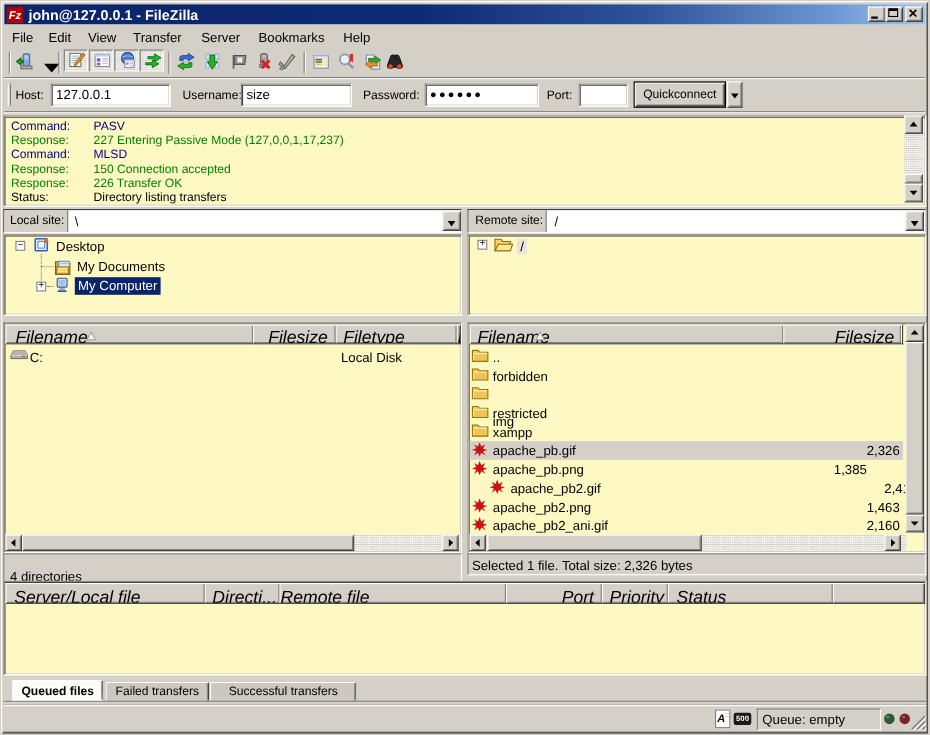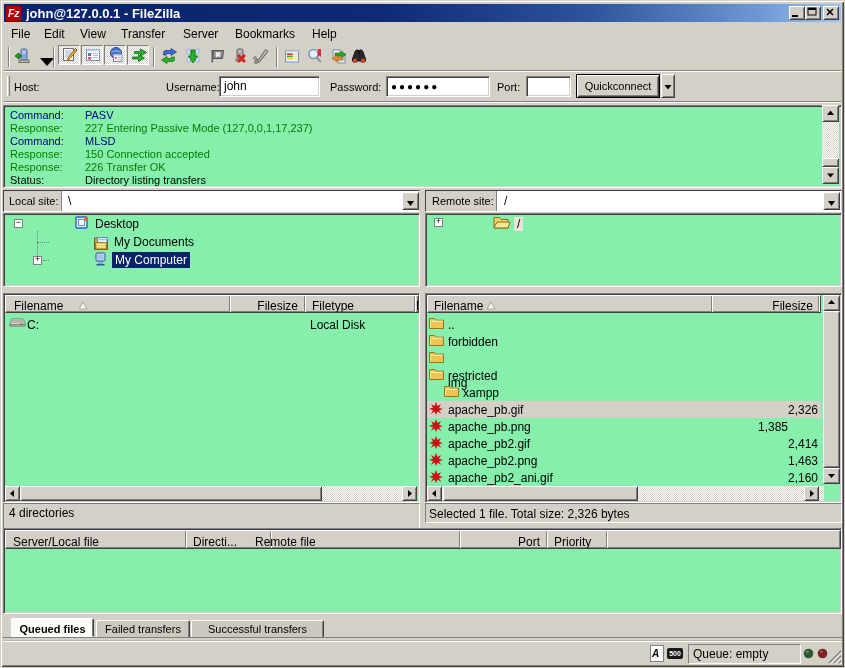--- a/index.html
+++ b/index.html
@@ -7,21 +7,21 @@
 body { font-family:"Liberation Sans", sans-serif; font-size:11px; background:#d4d0c8; position:relative; }
 .win {
   position:absolute; left:0; top:0; width:845px; height:668px;
   background:#d4d0c8;
   border:1px solid #d4d0c8;
   box-shadow: inset 1px 1px 0 #ffffff, inset -1px -1px 0 #404040, inset 2px 2px 0 #d4d0c8, inset -2px -2px 0 #808080;
 }
 .abs { position:absolute; }
 
 .sunken {
-  background:#86efac;
+  background:#fef9c3;
   border-top:1px solid #808080; border-left:1px solid #808080;
   border-bottom:1px solid #fff; border-right:1px solid #fff;
   box-shadow: inset 1px 1px 0 #404040, inset -1px -1px 0 #d4d0c8;
 }
 
 .input {
   background:#fff;
   border-top:1px solid #808080; border-left:1px solid #808080;
   border-bottom:1px solid #fff; border-right:1px solid #fff;
   box-shadow: inset 1px 1px 0 #404040, inset -1px -1px 0 #d4d0c8;
@@ -68,28 +68,29 @@
 
 .sbtn {
   position:absolute; background:#d4d0c8;
   border-top:1px solid #fff; border-left:1px solid #fff;
   border-bottom:1px solid #404040; border-right:1px solid #404040;
   box-shadow: inset 1px 1px 0 #d4d0c8, inset -1px -1px 0 #808080;
   font-size:8px; text-align:center; color:#000;
 }
 .sbtrack { position:absolute; background:repeating-conic-gradient(#ffffff 0% 25%, #d4d0c8 0% 50%) 0 0/ 2px 2px; }
 .hdr {
-  position:absolute; background:#d4d0c8; font-size:12px; overflow:hidden;
+  position:absolute; background:#d4d0c8; font-size:16px; overflow:hidden;
   border-top:1px solid #fff; border-left:1px solid #fff;
   border-bottom:1px solid #404040; border-right:1px solid #404040;
   box-shadow: inset -1px -1px 0 #808080;
   color:#000;
+  font-style:italic;
 }
 .hdrseg { position:absolute; top:0; height:100%; border-right:1px solid #808080; box-shadow:1px 0 0 #ffffff; }
-.tree-row { position:absolute; font-size:12px; white-space:nowrap;margin-left:44px; }
+.tree-row { position:absolute; font-size:12px; white-space:nowrap; }
 .dots { position:absolute; border-left:1px dotted #808080; }
 .hdots { position:absolute; border-top:1px dotted #808080; }
 .pmbox { position:absolute; width:9px; height:9px; background:#fff; border:1px solid #808080; font-size:9px; line-height:7px; text-align:center; color:#000; font-family:"Liberation Mono", monospace; }
 .filerow { position:absolute; font-size:12px; white-space:nowrap; }
 .statusrow {
   position:absolute; background:#d4d0c8; font-size:11px;
   border-top:1px solid #808080; border-left:1px solid #808080;
   border-bottom:1px solid #fff; border-right:1px solid #fff;
 }
 .tab {
@@ -231,22 +232,23 @@
     <circle cx="4" cy="12" r="2.8" fill="#282828"></circle>
     <circle cx="12" cy="12" r="2.8" fill="#282828"></circle>
     <circle cx="4" cy="12.5" r="2" fill="#e04818"></circle>
     <circle cx="12" cy="12.5" r="2" fill="#e04818"></circle>
   </svg>
 </div>
 
 <div class="qcbar">
   <div class="abs" style="left:3px; top:4px; width:3px; height:20px; border-left:1px solid #fff; border-right:1px solid #808080;"></div>
   <div class="label" style="left:10px; top:9px;">Host:</div>
+  <div class="input abs" style="left:42px; top:4px; width:109px; height:21px;">127.0.0.1</div>
   <div class="label" style="left:162px; top:9px;">Username:</div>
-  <div class="input abs" style="left:215px; top:4px; width:101px; height:21px;">john</div>
+  <div class="input abs" style="left:215px; top:4px; width:101px; height:21px;">size</div>
   <div class="label" style="left:326px; top:9px;">Password:</div>
   <div class="input abs" style="left:382px; top:4px; width:104px; height:21px; letter-spacing:2px; font-size:10px; padding-top:4px;">●●●●●●</div>
   <div class="label" style="left:493px; top:9px;">Port:</div>
   <div class="input abs" style="left:522px; top:4px; width:45px; height:21px;"></div>
   <div class="abs" style="left:572px; top:2px; width:84px; height:24px; background:#d4d0c8; border:1px solid #000; box-shadow: inset 1px 1px 0 #fff, inset -1px -1px 0 #404040, inset 2px 2px 0 #d4d0c8, inset -2px -2px 0 #808080; font-size:11px; text-align:center; padding-top:5px;">Quickconnect</div>
   <div class="abs raised" style="left:657px; top:2px; width:14px; height:24px;">
     <svg width="10" height="20" style="position:absolute;left:1px;top:8px;">
         <path d="M1.5 2 L8.5 2 L5 6.5 Z" fill="#000"></path>
       </svg>
   </div>
@@ -355,21 +357,21 @@
 
   <div class="sbtn" style="left:1px; top:192px; width:15px; height:15px;"><svg width="13" height="13">
         <path d="M4 6.5 L8 3 L8 10 Z" fill="#000"></path>
       </svg></div>
   <div class="sbtrack" style="left:16px; top:192px; width:382px; height:15px;"></div>
   <div class="raised abs" style="left:16px; top:192px; width:302px; height:15px;"></div>
   <div class="sbtn" style="left:398px; top:192px; width:15px; height:15px;"><svg width="13" height="13">
         <path d="M9 6.5 L5 3 L5 10 Z" fill="#000"></path>
       </svg></div>
 </div>
-<div class="statusrow" style="left:3px; top:503px; width:417px; height:36px; padding:2px 0 0 5px; font-size:12px;">4 directories</div>
+<div class="statusrow" style="left:3px; top:503px; width:417px; height:36px; padding:13px 0 0 5px; font-size:12px;">4 directories</div>
 
 <div class="sunken abs" style="left:425px; top:293px; width:417px; height:210px;">
   <div class="hdr" style="left:1px; top:1px; width:394px; height:18px;">
     <div class="hdrseg" style="left:0; width:284px;">
         <span style="position:absolute;left:6px;top:3px;">Filename</span>
       <svg width="10" height="10" style="position:absolute;left:58px;top:5px;">
           <path d="M5 1 L9 8 L1 8 Z" fill="#f4f2ec" stroke="#aaa69e"></path>
         </svg>
     </div>
     <div class="hdrseg" style="left:285px; width:106px;">
@@ -390,33 +392,33 @@
   <div class="filerow" style="left:2px; top:56px;"><svg class="fold" width="17" height="14" viewBox="0 0 17 14">
           <path d="M1.5 12.5 L1.5 2.5 L6.5 2.5 L8 4.2 L15.5 4.2 L15.5 12.5 Z" fill="#eec452" stroke="#967614"></path>
           <path d="M2.5 5.3 L14.5 5.3" stroke="#f9eaa8" stroke-width="1.3"></path>
           <path d="M2.5 11.5 L2.5 6.5" stroke="#f9eaa8" stroke-width="1"></path>
         </svg><span style="position:absolute;left:20px;top:2px;margin-top:24px;">img</span></div>
   <div class="filerow" style="left:2px; top:73px;"><svg class="fold" width="17" height="14" viewBox="0 0 17 14">
           <path d="M1.5 12.5 L1.5 2.5 L6.5 2.5 L8 4.2 L15.5 4.2 L15.5 12.5 Z" fill="#eec452" stroke="#967614"></path>
           <path d="M2.5 5.3 L14.5 5.3" stroke="#f9eaa8" stroke-width="1.3"></path>
           <path d="M2.5 11.5 L2.5 6.5" stroke="#f9eaa8" stroke-width="1"></path>
         </svg><span style="position:absolute;left:20px;top:2px;">restricted</span></div>
-  <div class="filerow" style="left:2px; top:90px;margin-left:15px;"><svg class="fold" width="17" height="14" viewBox="0 0 17 14">
+  <div class="filerow" style="left:2px; top:90px;"><svg class="fold" width="17" height="14" viewBox="0 0 17 14">
           <path d="M1.5 12.5 L1.5 2.5 L6.5 2.5 L8 4.2 L15.5 4.2 L15.5 12.5 Z" fill="#eec452" stroke="#967614"></path>
           <path d="M2.5 5.3 L14.5 5.3" stroke="#f9eaa8" stroke-width="1.3"></path>
           <path d="M2.5 11.5 L2.5 6.5" stroke="#f9eaa8" stroke-width="1"></path>
         </svg><span style="position:absolute;left:20px;top:2px;">xampp</span></div>
   <div class="abs" style="left:1px; top:107px; width:394px; height:17px; background:#d4d0c8;"></div>
   <div class="filerow" style="left:2px; top:107px;"><svg class="apic" width="17" height="15" viewBox="0 0 17 15">
           <path d="M8 1 L9.5 5 L13 3 L11 7 L15 8 L11 9.5 L13.5 13 L9.5 10.5 L8 14 L6.5 10.5 L3 13 L5 9 L1 8 L5 6.5 L3 3 L6.5 5 Z" fill="#cc1111"></path>
         </svg><span style="position:absolute;left:20px;top:2px;">apache_pb.gif</span><span style="position:absolute;left:330px;top:2px;width:60px;text-align:right;">2,326</span></div>
   <div class="filerow" style="left:2px; top:124px;"><svg class="apic" width="17" height="15" viewBox="0 0 17 15">
           <path d="M8 1 L9.5 5 L13 3 L11 7 L15 8 L11 9.5 L13.5 13 L9.5 10.5 L8 14 L6.5 10.5 L3 13 L5 9 L1 8 L5 6.5 L3 3 L6.5 5 Z" fill="#cc1111"></path>
         </svg><span style="position:absolute;left:20px;top:2px;">apache_pb.png</span><span style="position:absolute;left:330px;top:2px;width:60px;">1,385</span></div>
-  <div class="filerow" style="left:2px; top:141px;text-decoration:underline;"><svg class="apic" width="17" height="15" viewBox="0 0 17 15">
+  <div class="filerow" style="left:18px; top:141px;text-decoration:underline;"><svg class="apic" width="17" height="15" viewBox="0 0 17 15">
           <path d="M8 1 L9.5 5 L13 3 L11 7 L15 8 L11 9.5 L13.5 13 L9.5 10.5 L8 14 L6.5 10.5 L3 13 L5 9 L1 8 L5 6.5 L3 3 L6.5 5 Z" fill="#cc1111"></path>
         </svg><span style="position:absolute;left:20px;top:2px;">apache_pb2.gif</span><span style="position:absolute;left:330px;top:2px;width:60px;text-align:right;">2,414</span></div>
   <div class="filerow" style="left:2px; top:158px;"><svg class="apic" width="17" height="15" viewBox="0 0 17 15">
           <path d="M8 1 L9.5 5 L13 3 L11 7 L15 8 L11 9.5 L13.5 13 L9.5 10.5 L8 14 L6.5 10.5 L3 13 L5 9 L1 8 L5 6.5 L3 3 L6.5 5 Z" fill="#cc1111"></path>
         </svg><span style="position:absolute;left:20px;top:2px;">apache_pb2.png</span><span style="position:absolute;left:330px;top:2px;width:60px;text-align:right;">1,463</span></div>
   <div class="filerow" style="left:2px; top:175px;"><svg class="apic" width="17" height="15" viewBox="0 0 17 15">
           <path d="M8 1 L9.5 5 L13 3 L11 7 L15 8 L11 9.5 L13.5 13 L9.5 10.5 L8 14 L6.5 10.5 L3 13 L5 9 L1 8 L5 6.5 L3 3 L6.5 5 Z" fill="#cc1111"></path>
         </svg><span style="position:absolute;left:20px;top:2px;">apache_pb2_ani.gif</span><span style="position:absolute;left:330px;top:2px;width:60px;text-align:right;">2,160</span></div>
   </div>
 
@@ -438,31 +440,34 @@
         <path d="M9 6.5 L5 3 L5 10 Z" fill="#000"></path>
       </svg></div>
 </div>
 <div class="statusrow" style="left:425px; top:503px; width:417px; height:20px; padding:3px 0 0 3px; font-size:12px;">Selected 1 file. Total size: 2,326 bytes</div>
 
 <div class="sunken abs" style="left:3px; top:528px; width:839px; height:86px;">
   <div class="hdr" style="left:1px; top:1px; width:836px; height:19px;">
     <div class="hdrseg" style="left:0; width:180px;">
         <span style="position:absolute;left:7px;top:4px;">Server/Local file</span>
       </div>
-    <div class="hdrseg" style="left:181px; width:84px;">
+    <div class="hdrseg" style="left:181px; width:67px;">
         <span style="position:absolute;left:6px;top:4px;">Directi...</span>
       </div>
     <div class="hdrseg" style="left:243px; width:211px;">
         <span style="position:absolute;left:6px;top:4px;">Remote file</span>
       </div>
     <div class="hdrseg" style="left:455px; width:86px;">
         <span style="position:absolute;right:6px;top:4px;">Port</span>
       </div>
     <div class="hdrseg" style="left:542px; width:59px;">
         <span style="position:absolute;left:6px;top:4px;">Priority</span>
+      </div>
+    <div class="hdrseg" style="left:602px; width:149px;">
+        <span style="position:absolute;left:7px;top:4px;">Status</span>
       </div>
     <div class="hdrseg" style="left:752px; width:86px;"></div>
   </div>
 </div>
 
 <div class="tab" style="left:11px; top:618px; width:83px; height:19px; background:#fcfcf8; font-weight:bold; padding-top:4px; border-bottom:1px solid #fcfcf8; z-index:3;">Queued files</div>
 <div class="tab" style="left:96px; top:620px; width:94px; height:17px; padding-top:2px; background:#ccc8c0;">Failed transfers</div>
 <div class="tab" style="left:191px; top:620px; width:133px; height:17px; padding-top:2px; background:#ccc8c0;">Successful transfers</div>
 <div class="abs" style="left:3px; top:637px; width:839px; height:2px; border-top:1px solid #808080;"></div>
 

